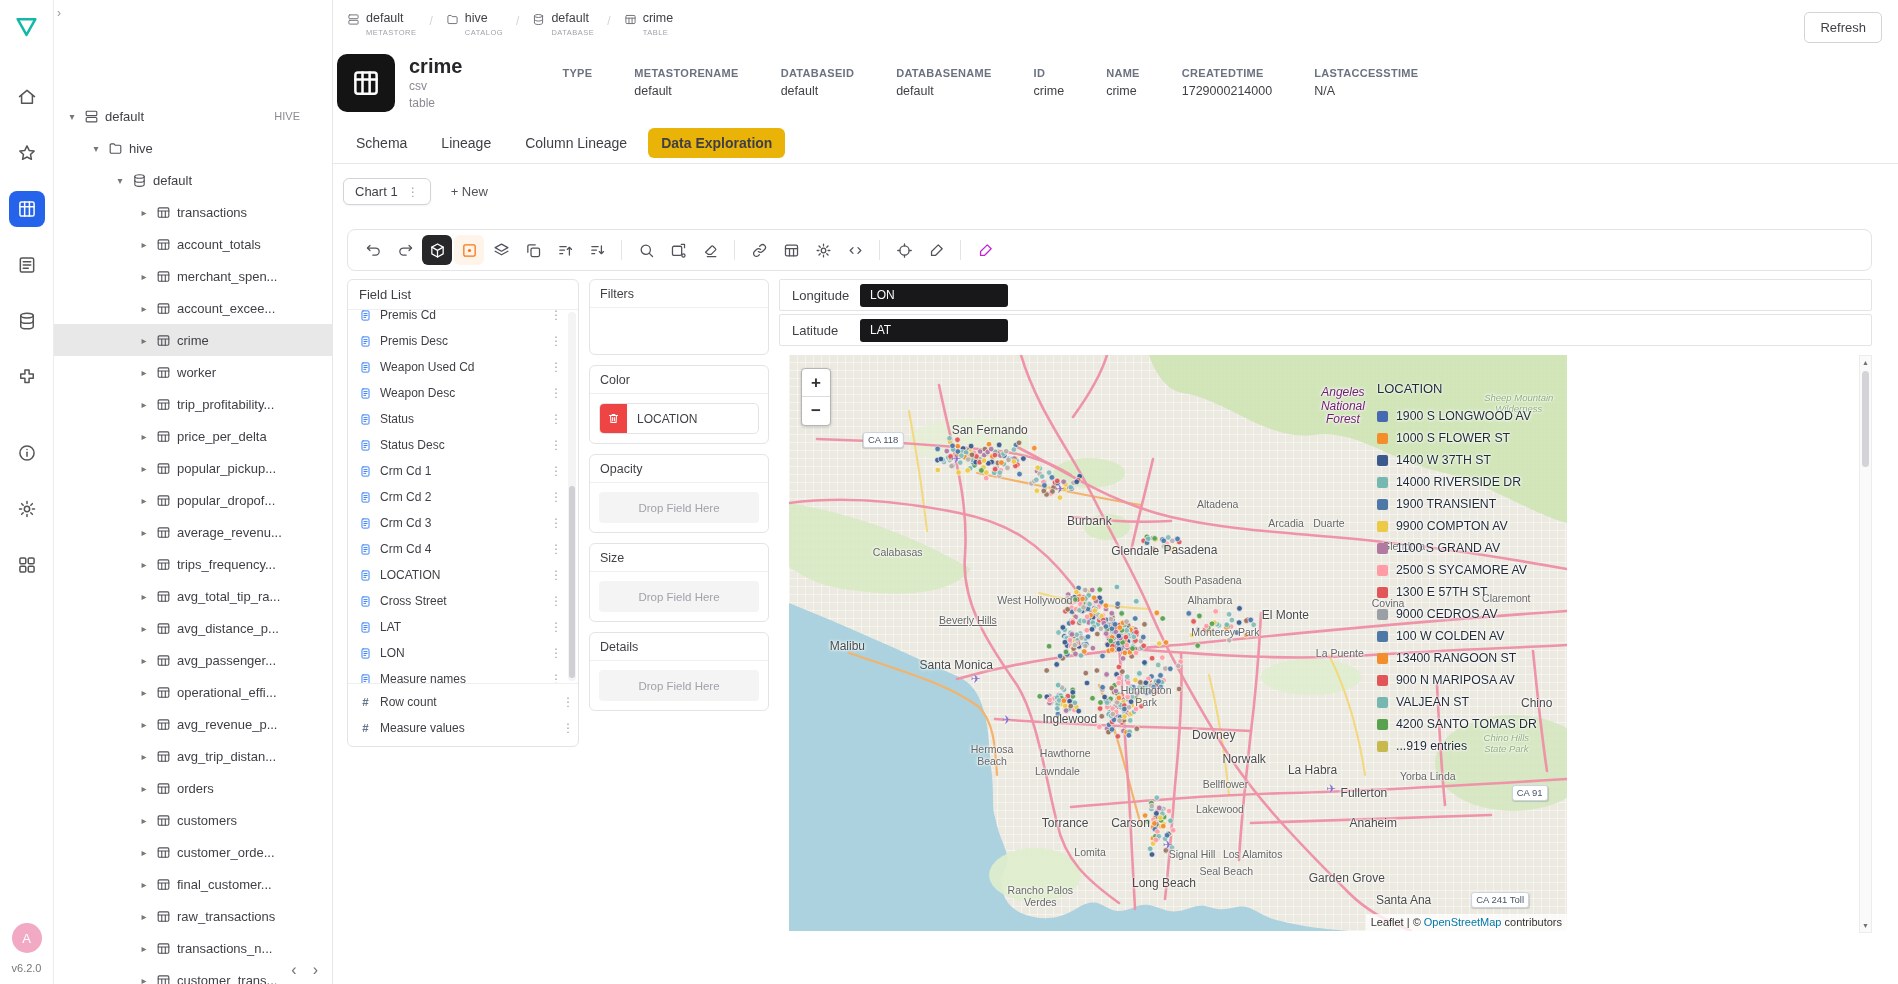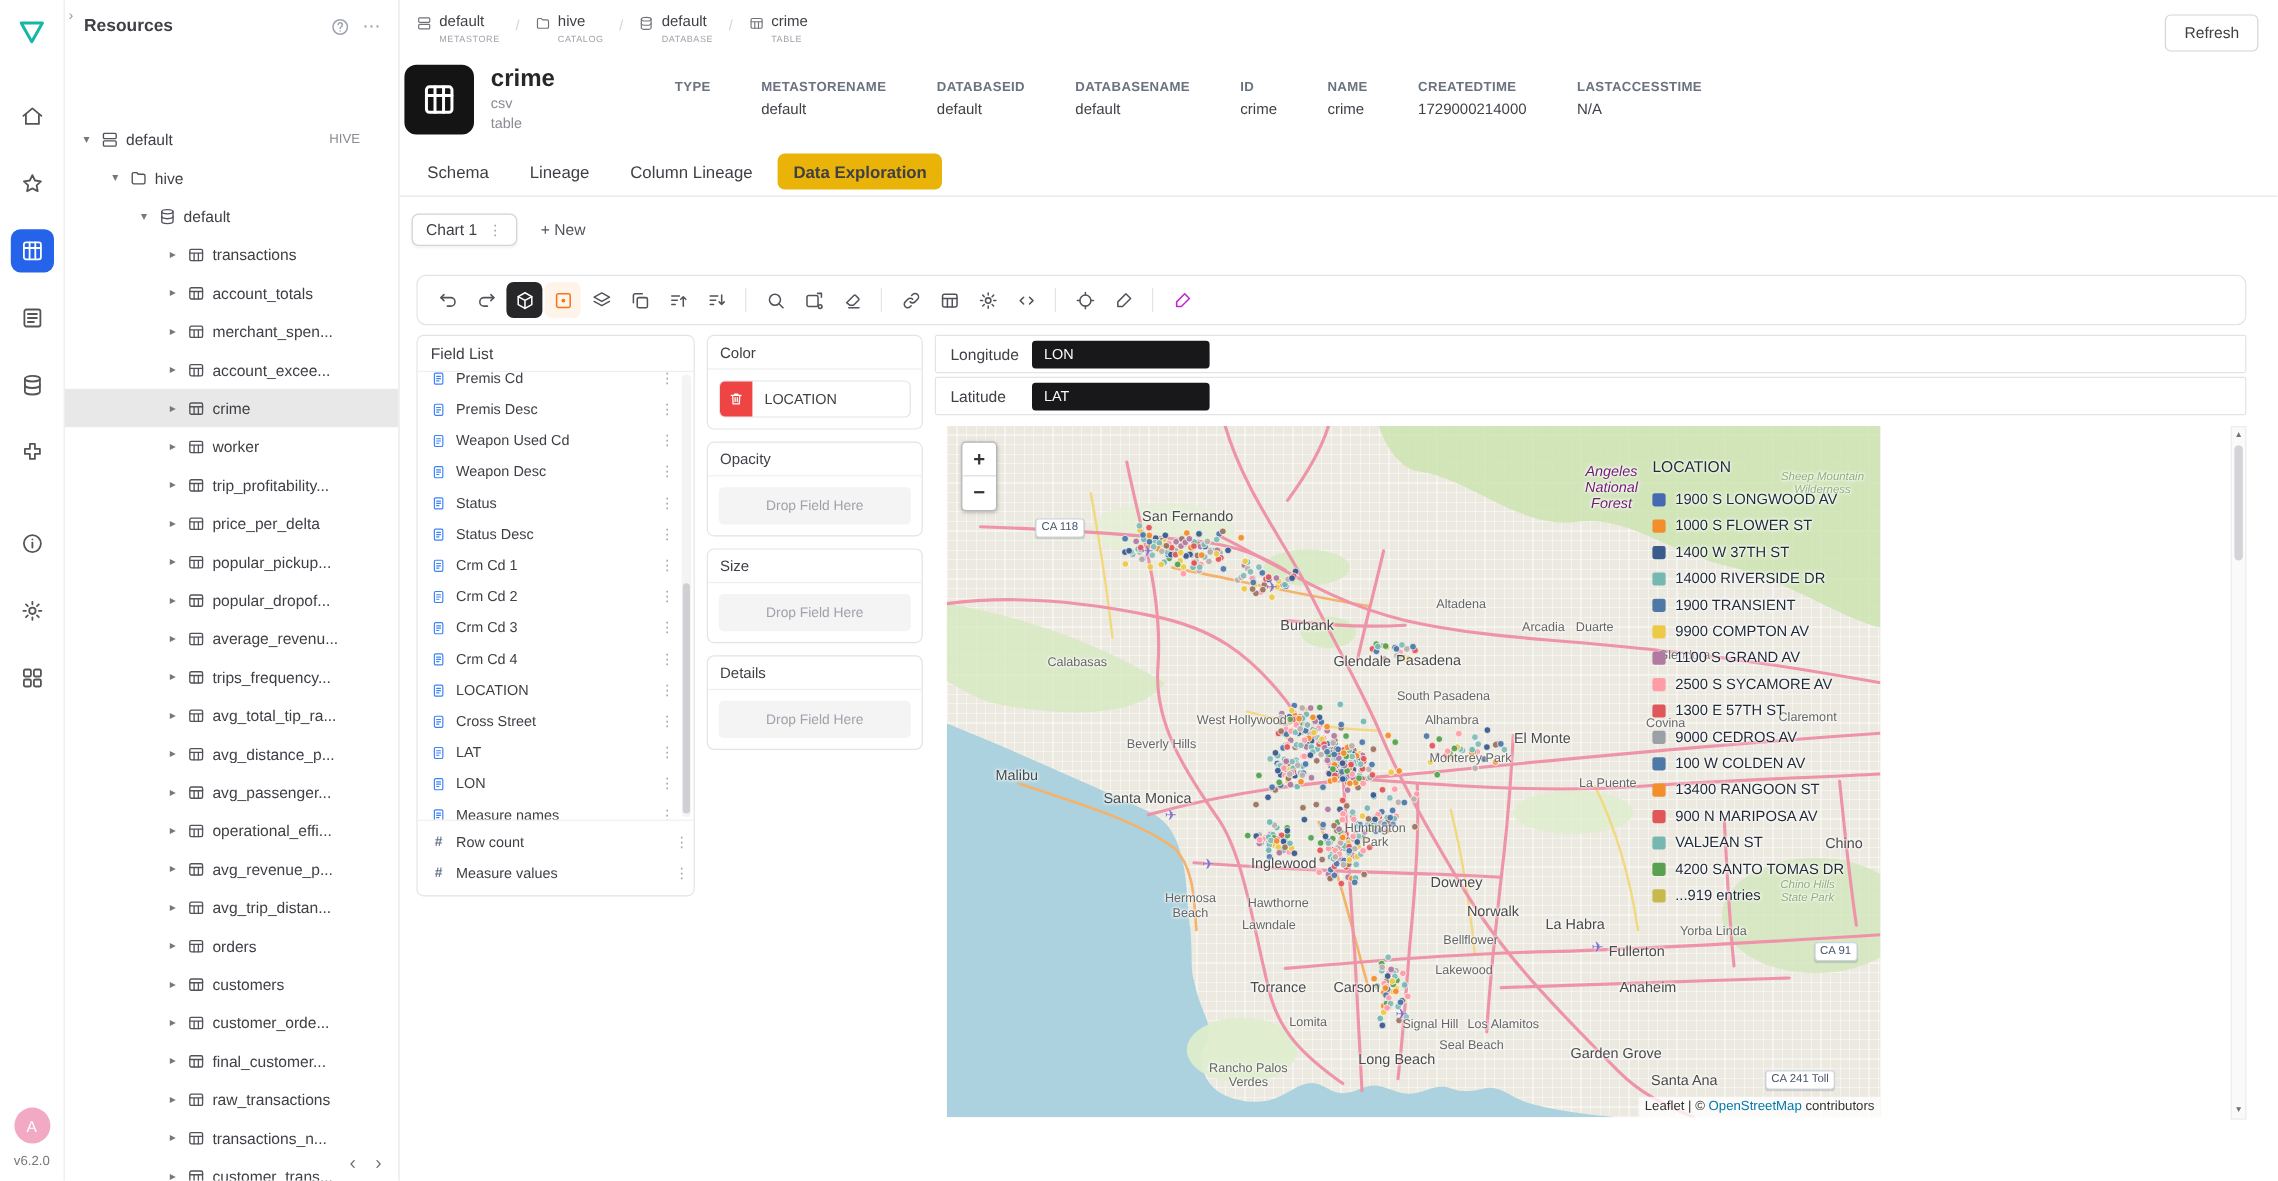--- a/index.html
+++ b/index.html
@@ -243,31 +243,20 @@
       </div>
     </div>
   <div class="rail-bottom">
     <div class="avatar">A</div>
     <div class="version">v6.2.0</div>
   </div>
 </div>
 
 <aside class="sidebar">
   <div class="sb-collapse">›</div>
-  <div class="sb-head">
-    <span class="sb-title">Resources</span>
-    <span class="sb-q icon">
-        <svg viewBox="0 0 24 24" fill="none" stroke="currentColor" stroke-width="1.8" stroke-linecap="round" stroke-linejoin="round">
-          <circle cx="12" cy="12" r="8.5"></circle>
-          <path d="M9.6 9.2a2.5 2.5 0 1 1 3.9 2.3c-.9.6-1.5 1.1-1.5 2.2"></path>
-          <circle cx="12" cy="16.8" r="0.9" fill="currentColor" stroke="none"></circle>
-        </svg>
-      </span>
-    <span class="sb-more">⋯</span>
-  </div>
   <div class="tree">
       <div class="tree-row" style="padding-left: 12px;">
         <span class="caret">▾</span>
         <span class="icon tree-ic">
           <svg viewBox="0 0 24 24" fill="none" stroke="currentColor" stroke-width="1.8" stroke-linecap="round" stroke-linejoin="round">
             <rect x="3.5" y="3.5" width="17" height="7" rx="1.5"></rect>
             <rect x="3.5" y="13.5" width="17" height="7" rx="1.5"></rect>
           </svg>
         </span>
         <span class="tree-label">default</span>
@@ -990,20 +979,24 @@
             </div>
             <div class="measure-row">
               <span class="measure-ic">#</span>
               <span class="field-label">Measure values</span>
               <span class="kebab">⋮</span>
             </div>
           </div>
       </div>
 
       <div class="shelf-panel">
+          <div class="shelf">
+            <div class="shelf-title">Filters</div>
+            <div class="shelf-body shelf-empty"></div>
+          </div>
           <div class="shelf">
             <div class="shelf-title">Color</div>
             <div class="shelf-body">
               <div class="shelf-pill">
                 <span class="pill-ic" style="background: rgb(239, 68, 68);">
                   <svg viewBox="0 0 24 24" fill="none" stroke="currentColor" stroke-width="2" stroke-linecap="round" stroke-linejoin="round">
                     <path d="M4.5 6.5h15M9.5 6.5V4.5h5v2M6.5 6.5l.8 13h9.4l.8-13"></path>
                     <path d="M10.3 10v6M13.7 10v6"></path>
                   </svg>
                 </span>
@@ -1818,21 +1811,21 @@
                 <div class="mlabel small" style="left: 69.4%; top: 29.2%;">Duarte</div>
                 <div class="mlabel small" style="left: 79%; top: 33.2%;">Glendora</div>
                 <div class="mlabel small" style="left: 92.2%; top: 42.2%;">Claremont</div>
                 <div class="mlabel small" style="left: 77%; top: 43.1%;">Covina</div>
                 <div class="mlabel small" style="left: 53.2%; top: 39.1%;">South Pasadena</div>
                 <div class="mlabel small" style="left: 54.1%; top: 42.6%;">Alhambra</div>
                 <div class="mlabel city" style="left: 63.8%; top: 45.2%;">El Monte</div>
                 <div class="mlabel small" style="left: 56.1%; top: 48.1%;">Monterey Park</div>
                 <div class="mlabel small" style="left: 70.8%; top: 51.7%;">La Puente</div>
                 <div class="mlabel small" style="left: 31.6%; top: 42.6%;">West Hollywood</div>
-                <div class="mlabel small" style="left: 23%; top: 46%;">Beverly Hills</div>
+                <div class="mlabel small" style="left: 23%; top: 46%; text-decoration: underline;">Beverly Hills</div>
                 <div class="mlabel city" style="left: 21.5%; top: 53.8%;">Santa Monica</div>
                 <div class="mlabel city" style="left: 7.5%; top: 50.6%;">Malibu</div>
                 <div class="mlabel small" style="left: 7.8%; top: 34.2%; margin-left: 48px;">Calabasas</div>
                 <div class="mlabel city" style="left: 36.1%; top: 63.2%;">Inglewood</div>
                 <div class="mlabel small wrapped" style="left: 45.9%; top: 59.2%; width: 62px;">Huntington Park</div>
                 <div class="mlabel city" style="left: 54.6%; top: 66%;">Downey</div>
                 <div class="mlabel city" style="left: 58.5%; top: 70.2%;">Norwalk</div>
                 <div class="mlabel small" style="left: 56.1%; top: 74.4%;">Bellflower</div>
                 <div class="mlabel small" style="left: 55.4%; top: 78.8%;">Lakewood</div>
                 <div class="mlabel small" style="left: 35.5%; top: 69.1%;">Hawthorne</div>

